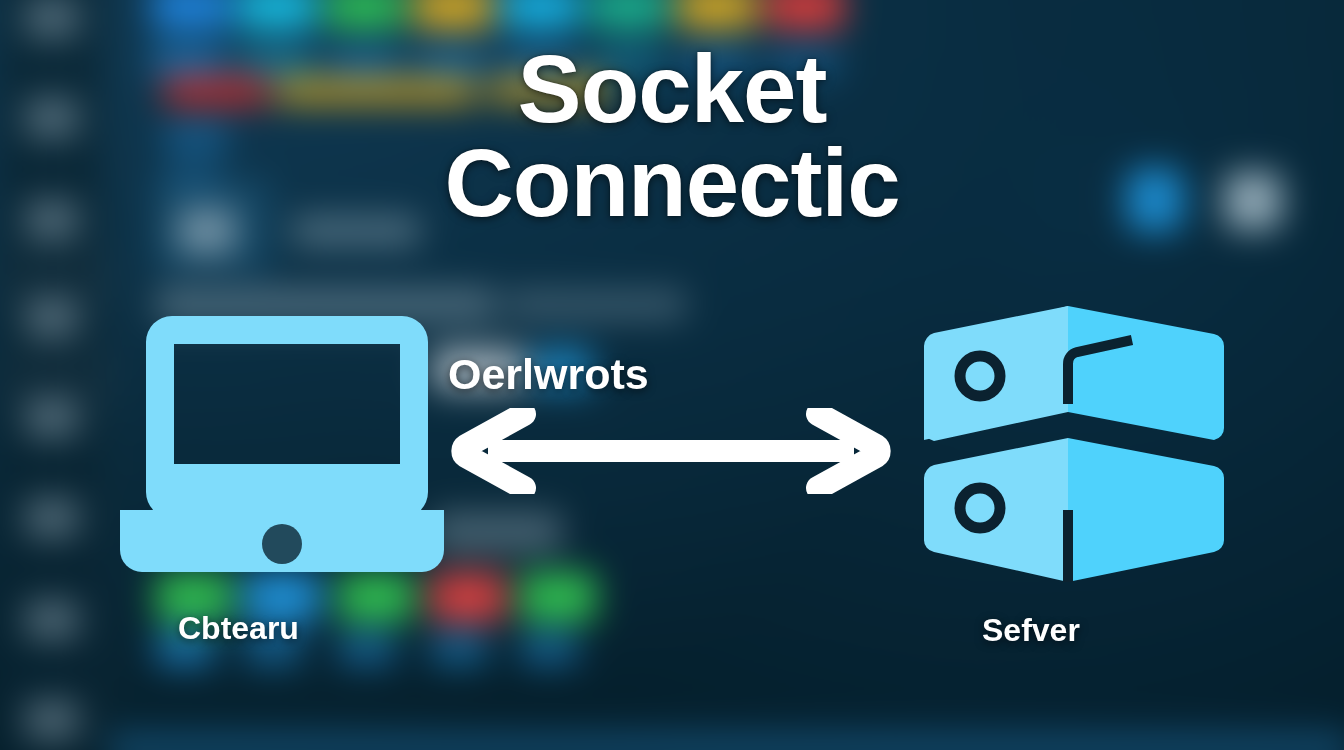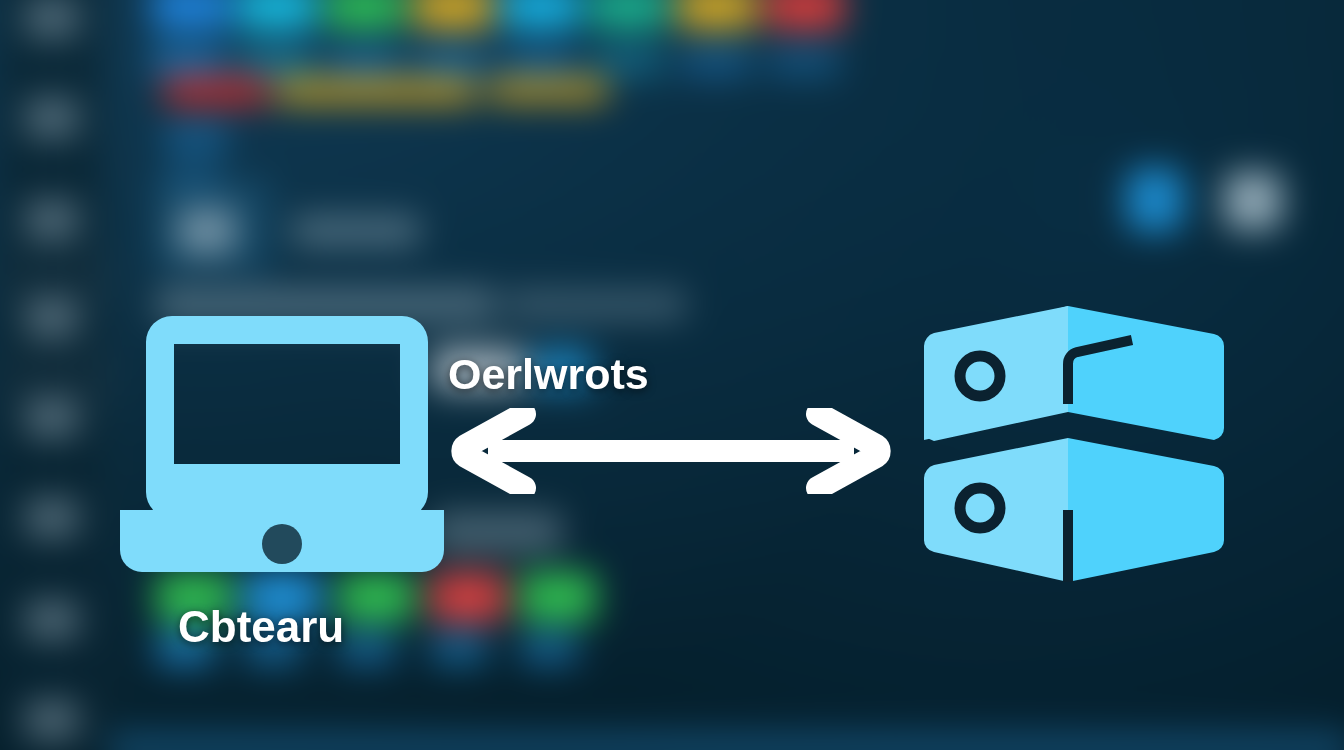--- a/index.html
+++ b/index.html
@@ -61,23 +61,24 @@
 
   #laptop { left:112px; top:312px; width:340px; height:260px; }
   #server { left:918px; top:300px; width:312px; height:288px; }
 
   #arrow { position:absolute; left:448px; top:408px; width:446px; height:86px; }
 
   .caption {
     position:absolute;
     color:#ffffff;
     font-weight:bold;
-    font-size:44px;
+    font-size:32px;
     text-shadow:0 2px 8px rgba(0,0,0,.6);
     white-space:nowrap;
+    margin-top:8px;
   }
   #cap-client { left:178px; top:602px; }
   #cap-server { left:982px; top:604px; }
 
   #arrow-label {
     position:absolute; left:448px; top:350px; width:446px;
     color:#ffffff;
     font-weight:bold;
     font-size:43px;
     text-shadow:0 2px 8px rgba(0,0,0,.6);
@@ -150,20 +151,22 @@
 
     <div class="bgrect" style="left:216px;top:690px;width:58px;height:36px;background:rgba(30,130,195,.8);"></div>
     <div class="bgrect" style="left:304px;top:690px;width:58px;height:36px;background:rgba(30,130,195,.6);"></div>
     <div class="bgrect" style="left:398px;top:690px;width:58px;height:36px;background:rgba(30,130,195,.6);"></div>
     <div class="bgrect" style="left:490px;top:690px;width:58px;height:36px;background:rgba(30,130,195,.6);"></div>
     <div class="bgrect" style="left:580px;top:690px;width:58px;height:36px;background:rgba(30,130,195,.6);"></div>
 
     <div class="bgrect" style="left:170px;top:790px;width:1240px;height:40px;background:rgba(30,110,165,.45);border-radius:0;"></div>
   </div>
 
+  <div id="title">Socket
+Connectic</div>
 
   <div id="laptop" class="node">
     <svg viewBox="0 0 340 260" width="340" height="260" aria-hidden="true">
 
       <path fill="#7fdcfb" fill-rule="evenodd" d="M60 4 h230 a26 26 0 0 1 26 26 v150 a26 26 0 0 1 -26 26 h-230 a26 26 0 0 1 -26 -26 v-150 a26 26 0 0 1 26 -26 z
                M62 32 h226 v120 h-226 z"></path>
 
       <path fill="#7fdcfb" d="M8 198 h324 v40 a22 22 0 0 1 -22 22 h-280 a22 22 0 0 1 -22 -22 z"></path>
 
       <circle cx="170" cy="232" r="20" fill="#123040" opacity="0.85"></circle>
@@ -201,14 +204,15 @@
 
       <path d="M76 6 L18 38 a6 6 0 0 0 0 10 L76 80" fill="none" stroke="#ffffff" stroke-width="24" stroke-linecap="round" stroke-linejoin="round"></path>
 
       <path d="M370 6 L428 38 a6 6 0 0 1 0 10 L370 80" fill="none" stroke="#ffffff" stroke-width="24" stroke-linecap="round" stroke-linejoin="round"></path>
     </svg>
   </div>
 
   <div id="arrow-label">Oerlwrots</div>
 
   <div class="caption" id="cap-client">Cbtearu</div>
+  <div class="caption" id="cap-server">Sefver</div>
 
 </div>
 
 </body></html>

